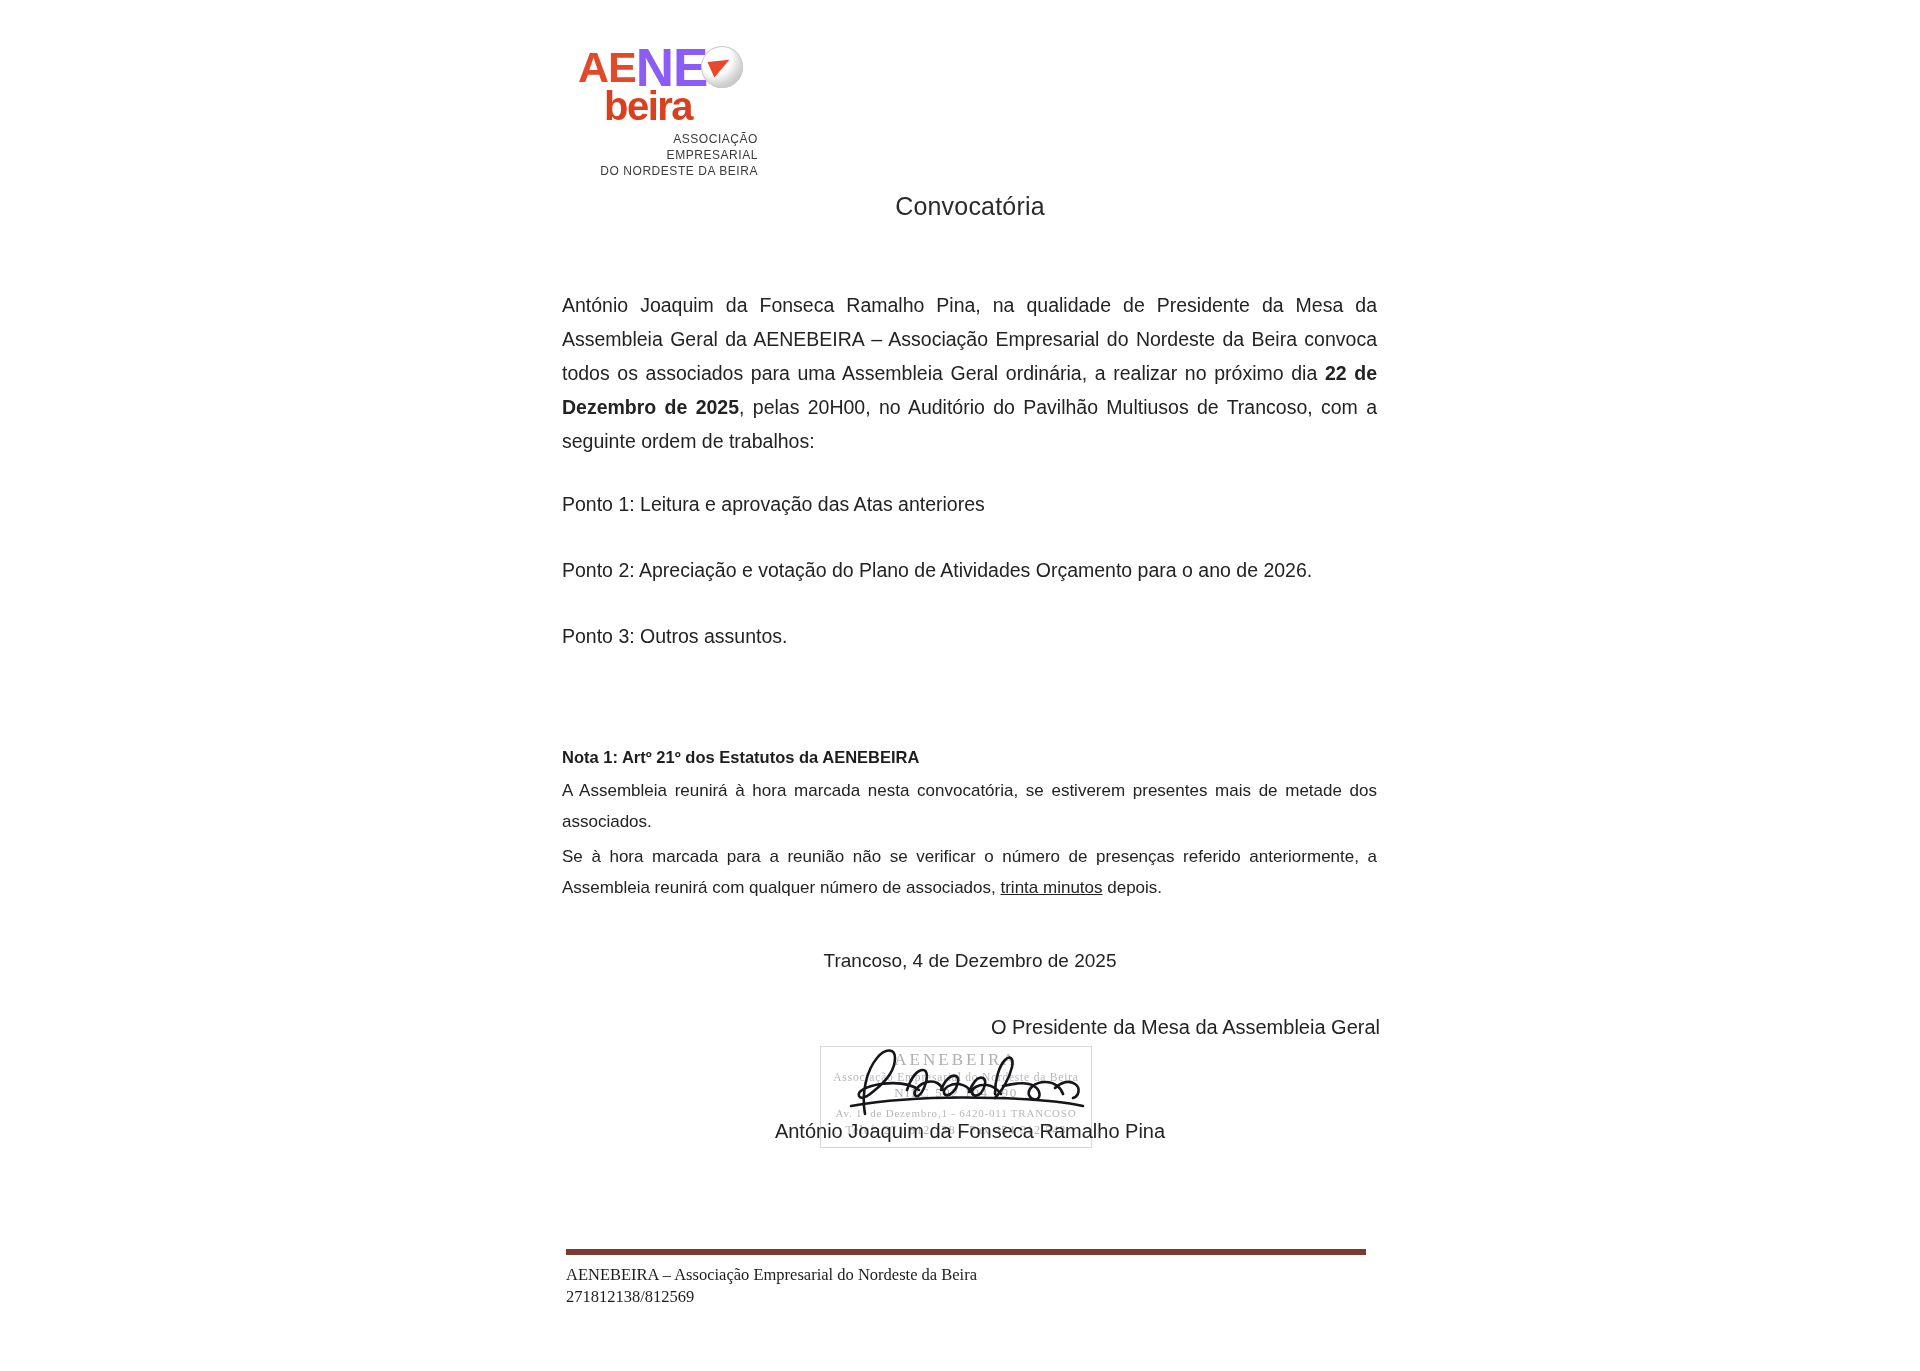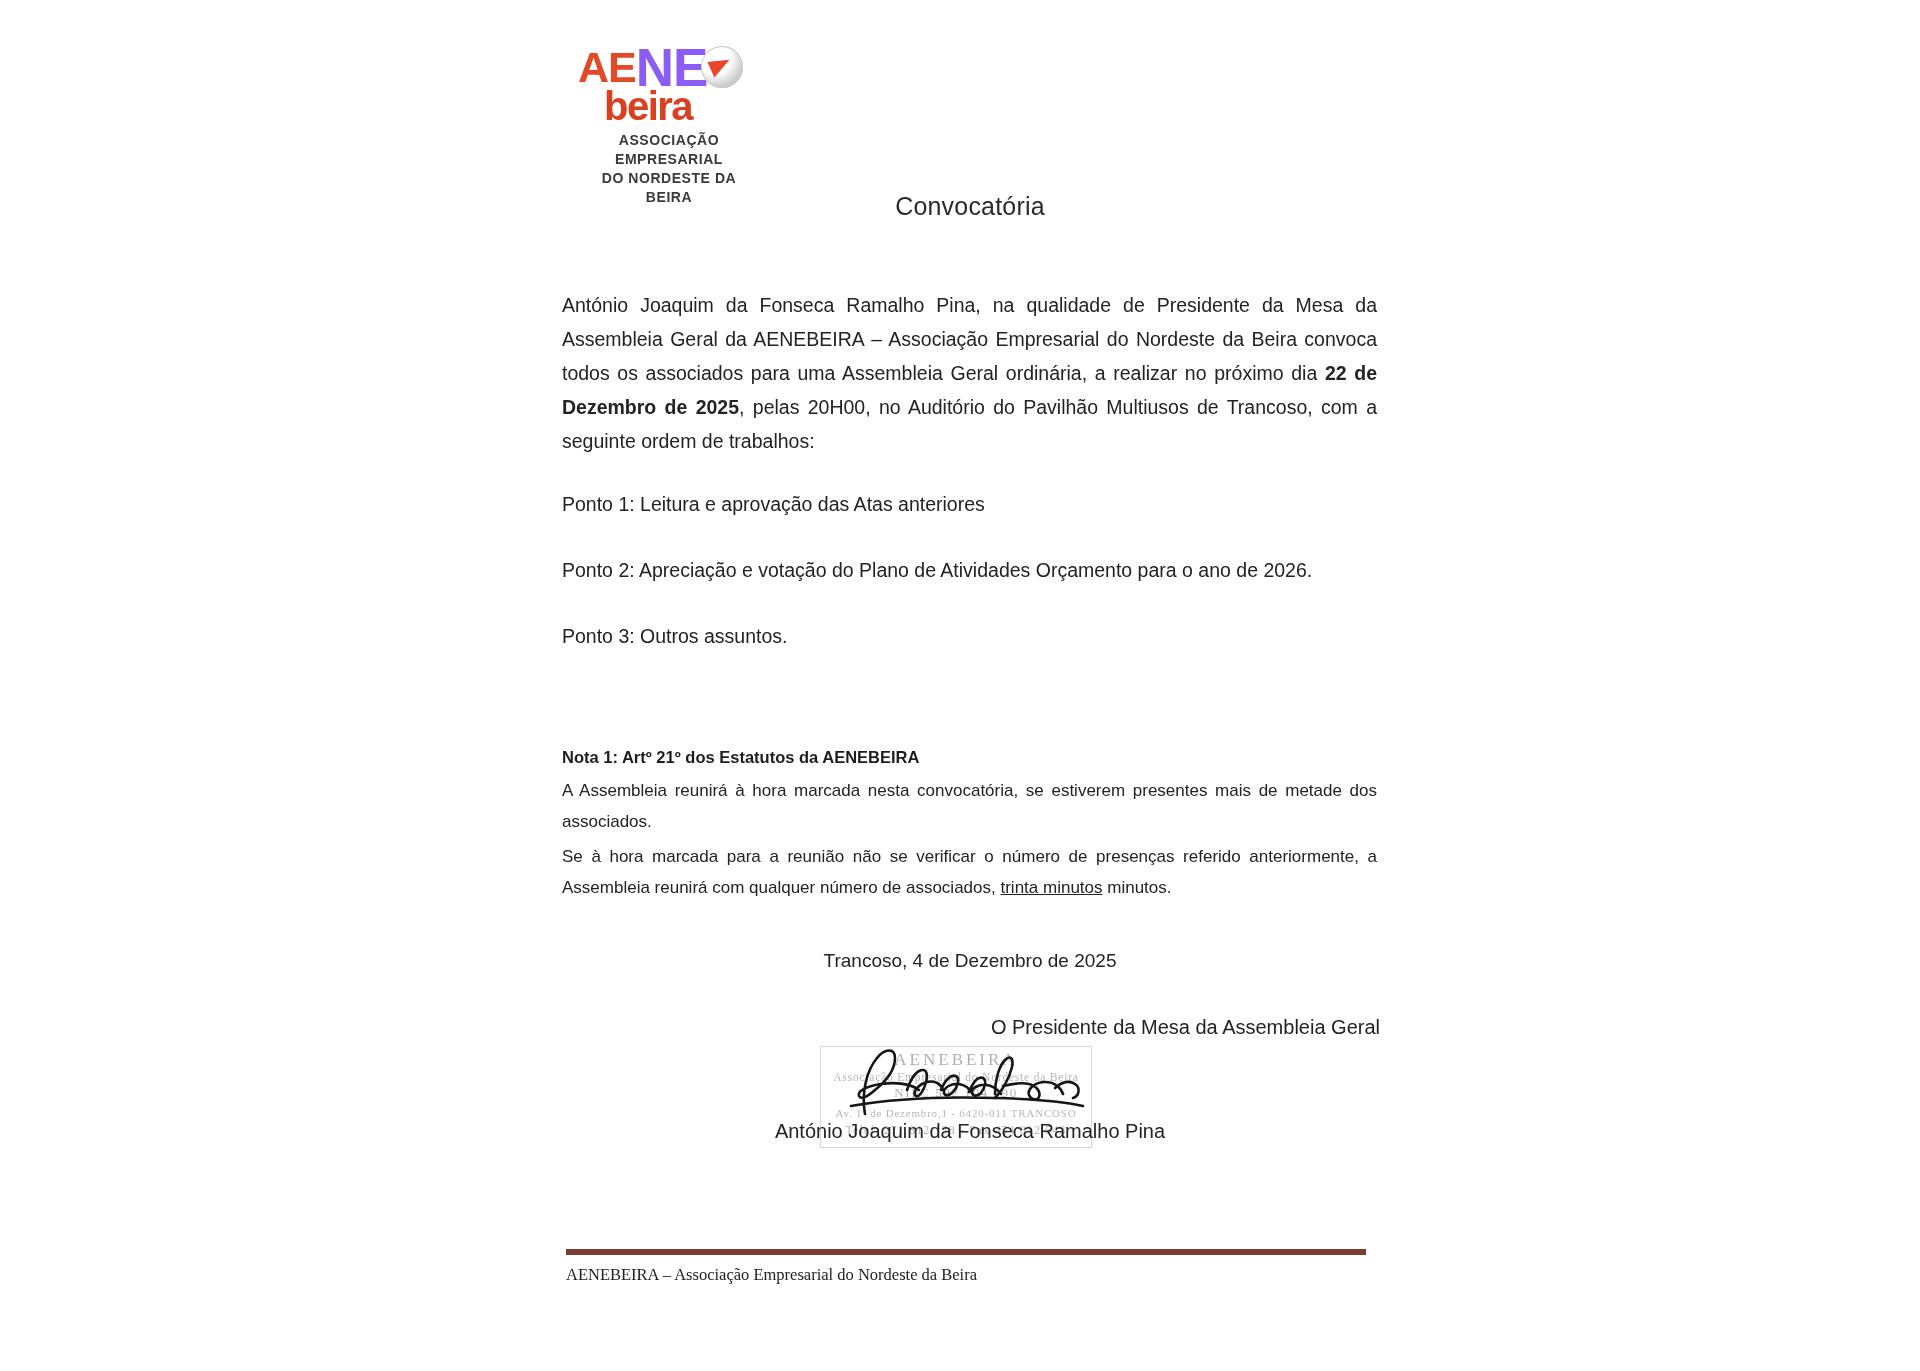--- a/index.html
+++ b/index.html
@@ -69,26 +69,26 @@
     font-weight: bold;
     font-size: 40px;
     letter-spacing: -1.5px;
     color: #d9401f;
     line-height: 1;
     margin-top: -4px;
     margin-left: 26px;
   }
   .logo-tagline {
     font-family: "Liberation Sans", sans-serif;
-    font-size: 14px;
-    font-weight: bold;
+    font-size: 12px;
+    font-weight: normal;
     letter-spacing: 0.55px;
     color: #3a3a3a;
     line-height: 1.35;
-    text-align: center;
+    text-align: right;
     margin-top: 5px;
     margin-left: 2px;
   }
 
   
   .doc-title {
     position: absolute;
     left: 560px;
     top: 192px;
     width: 820px;
@@ -290,21 +290,21 @@
 
   <div class="agenda">
     <p class="agenda-item">Ponto 1: Leitura e aprovação das Atas anteriores</p>
     <p class="agenda-item">Ponto 2:  Apreciação e votação do Plano de Atividades Orçamento para o ano de 2026.</p>
     <p class="agenda-item">Ponto 3: Outros assuntos.</p>
   </div>
 
   <div class="note-block">
     <p class="note-head"><span class="u">Nota 1</span><span>: </span><span>Artº 21º dos Estatutos da AENEBEIRA</span></p>
     <p class="note-para"> A Assembleia reunirá à hora marcada nesta convocatória, se estiverem presentes mais de metade dos associados.</p>
-    <p class="note-para"><span>Se à hora marcada para a reunião não se verificar o número de presenças referido anteriormente, a Assembleia reunirá com qualquer número de associados, </span><span class="u">trinta minutos</span><span> minutos.</span></p>
+    <p class="note-para"><span>Se à hora marcada para a reunião não se verificar o número de presenças referido anteriormente, a Assembleia reunirá com qualquer número de associados, </span><span class="u">trinta minutos</span><span> depois.</span></p>
   </div>
 
   <div class="sign-date">Trancoso, 4 de Dezembro de 2025</div>
   <div class="sign-role">O Presidente da Mesa da Assembleia Geral</div>
 
   <div class="stamp">
     <div class="stamp-l1">AENEBEIRA</div>
     <div class="stamp-l2">Associação Empresarial do Nordeste da Beira</div>
     <div class="stamp-l3">NIPC 502 104 090</div>
     <div class="stamp-l4">Av. 1º de Dezembro,1 - 6420-011 TRANCOSO</div>
@@ -322,15 +322,16 @@
       <path d="M210 48 C216 42 224 40 230 44 C236 48 234 56 228 58"></path>
       <path d="M6 66 C40 60 90 56 150 58 C190 59 220 62 238 66"></path>
     </g>
   </svg>
 
   <div class="sign-name">António Joaquim da Fonseca Ramalho Pina</div>
 
   <div class="footer-rule"></div>
   <div class="footer-text">
     <div>AENEBEIRA – Associação Empresarial do Nordeste da Beira</div>
+    <div>271812138/812569</div>
   </div>
 
 </div>
 
 </body></html>

